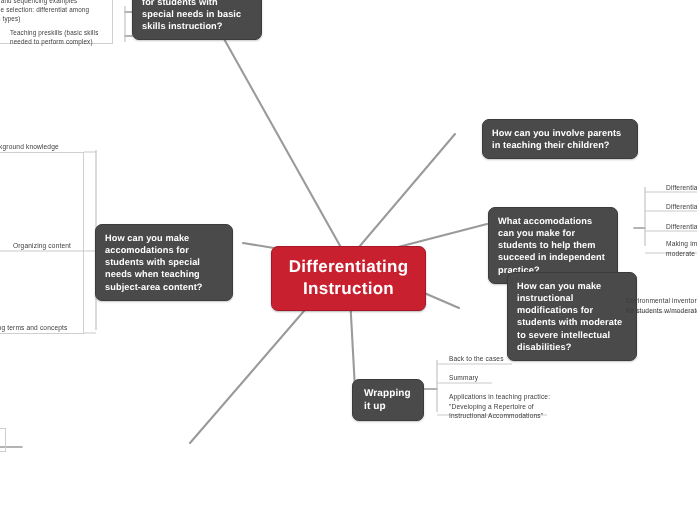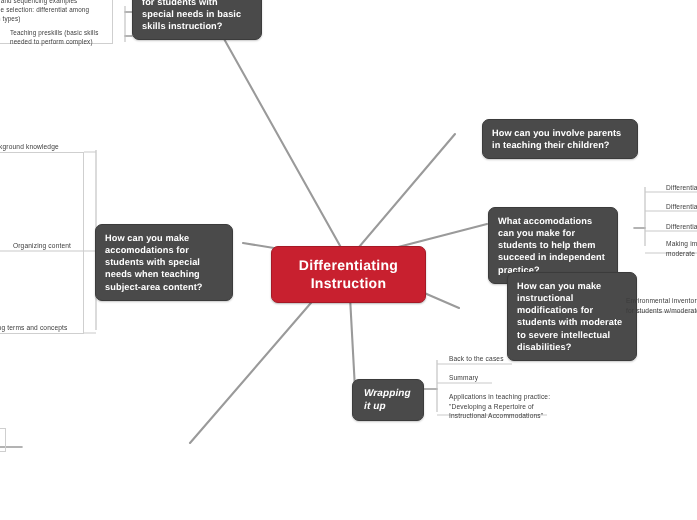--- a/index.html
+++ b/index.html
@@ -33,40 +33,39 @@
     border-radius: 7px;
     color: #ffffff;
     font-weight: bold;
     line-height: 1.32;
     letter-spacing: 0.1px;
     text-rendering: geometricPrecision;
   }
   .node-root {
     background: #c8202f;
     border: 1px solid #a51926;
-    font-size: 14px;
+    font-size: 17px;
     letter-spacing: 0.3px;
     text-align: center;
     padding: 9px 14px;
     box-shadow: 0 1px 2px rgba(0,0,0,0.28);
   }
   .node-main {
     background: #4a4a4a;
     border: 1px solid #3b3b3b;
     font-size: 9.2px;
     padding: 7px 9px;
     box-shadow: 0 1px 2px rgba(0,0,0,0.22);
   }
   .node-branch {
     background: #4a4a4a;
     border: 1px solid #3b3b3b;
     font-size: 10px;
     padding: 7px 11px;
     box-shadow: 0 1px 2px rgba(0,0,0,0.22);
-    font-style: italic;
   }
   .leaf {
     position: absolute;
     box-sizing: border-box;
     color: #3c3c3c;
     font-size: 6.6px;
     line-height: 1.45;
     font-weight: normal;
     letter-spacing: 0.15px;
   }

